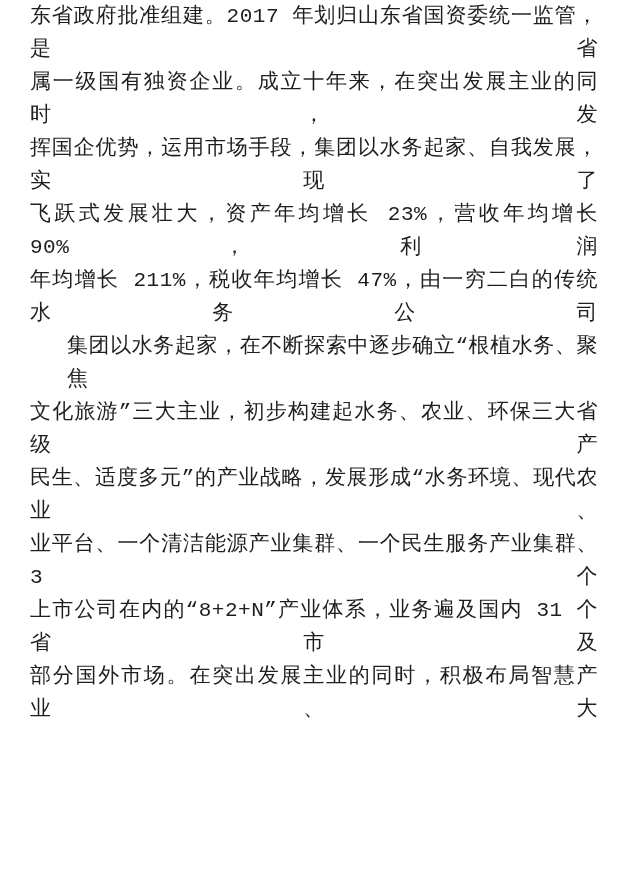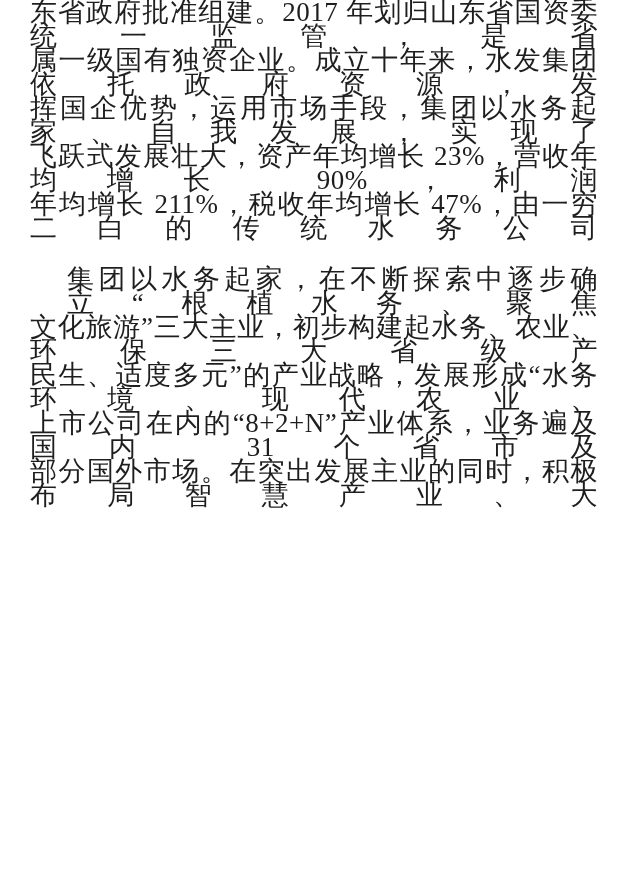--- a/index.html
+++ b/index.html
@@ -11,42 +11,43 @@
     position: relative;
     width: 630px;
     height: 891px;
     margin: 0;
     background: #ffffff;
     box-sizing: border-box;
     padding: 0 32px 0 30px;
     overflow: hidden;
   }
   .line {
-    font-family: Liberation Serif, serif;
-    font-size: 27px;
-    line-height: 24px;
+    font-family: Liberation Mono, monospace;
+    font-size: 21px;
+    line-height: 33px;
     color: #1e1e1e;
     letter-spacing: 0.5px;
   }
   
   .fill {
     text-align: justify;
     text-align-last: justify;
   }
   
-  .ind-lg { padding-left: 37px; margin-top: 27px; }
+  .ind-lg { padding-left: 37px; }
 </style>
 </head>
 <body>
 
 <div class="page">
   <div class="line fill">东省政府批准组建。2017 年划归山东省国资委统一监管，是省</div>
-  <div class="line fill">属一级国有独资企业。成立十年来，水发集团依托政府资源，发</div>
+  <div class="line fill">属一级国有独资企业。成立十年来，在突出发展主业的同时，发</div>
   <div class="line fill">挥国企优势，运用市场手段，集团以水务起家、自我发展，实现了</div>
   <div class="line fill">飞跃式发展壮大，资产年均增长 23%，营收年均增长 90%，利润</div>
   <div class="line fill">年均增长 211%，税收年均增长 47%，由一穷二白的传统水务公司</div>
   <div class="line fill ind-lg">集团以水务起家，在不断探索中逐步确立“根植水务、聚焦</div>
   <div class="line fill">文化旅游”三大主业，初步构建起水务、农业、环保三大省级产</div>
   <div class="line fill">民生、适度多元”的产业战略，发展形成“水务环境、现代农业、</div>
+  <div class="line fill">业平台、一个清洁能源产业集群、一个民生服务产业集群、3 个</div>
   <div class="line fill">上市公司在内的“8+2+N”产业体系，业务遍及国内 31 个省市及</div>
   <div class="line fill">部分国外市场。在突出发展主业的同时，积极布局智慧产业、大</div>
 
 </div>
 
 </body></html>

